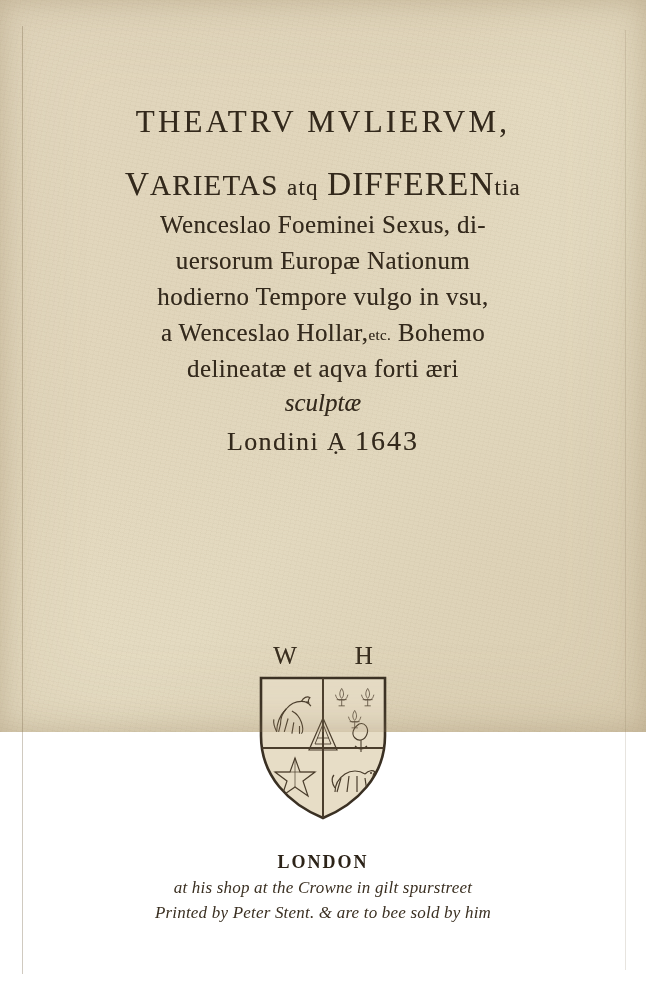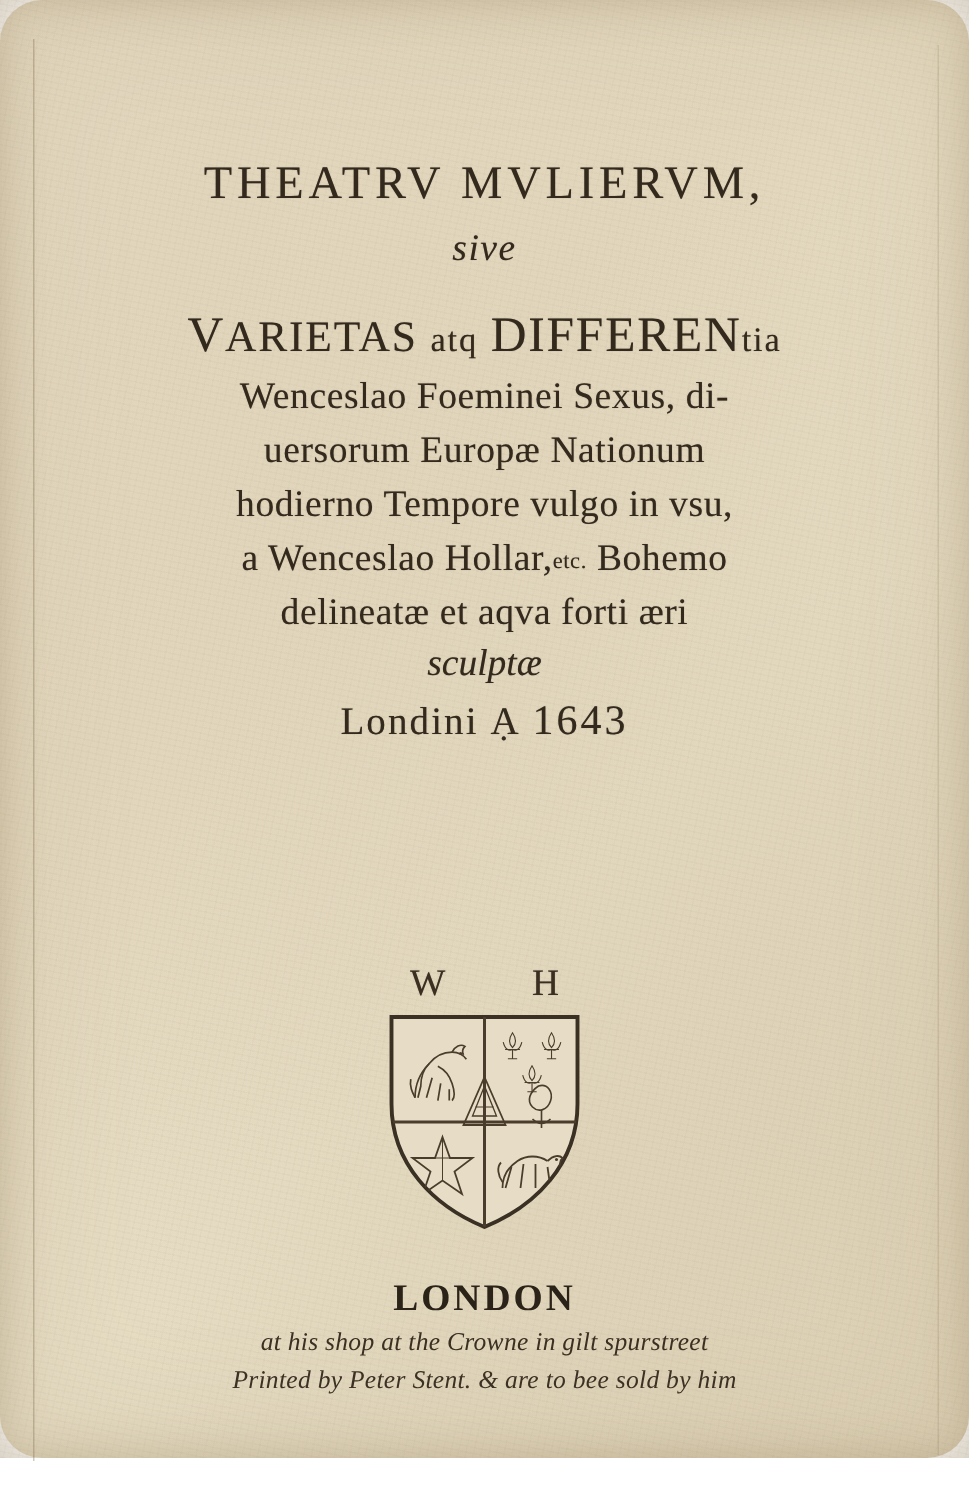--- a/index.html
+++ b/index.html
@@ -11,26 +11,25 @@
     width: 646px;
     height: 1000px;
     overflow: hidden;
     font-family: "Liberation Serif", serif;
   }
 
   
   #sheet {
     position: relative;
     width: 646px;
-    height: 972px;
+    height: 732px;
     background:
       radial-gradient(ellipse at 20% 15%, rgba(222,210,184,0.55) 0%, rgba(222,210,184,0) 55%),
       radial-gradient(ellipse at 85% 80%, rgba(216,203,175,0.5) 0%, rgba(216,203,175,0) 60%),
       linear-gradient(135deg, #e6dcc4 0%, #e2d7bd 35%, #e5dcc3 60%, #ded3b8 100%);
-    border-radius: 28px;
   }
 
   
   #grain {
     position: absolute;
     inset: 0;
     background-image:
       repeating-linear-gradient(12deg, rgba(120,100,70,0.035) 0px, rgba(120,100,70,0.035) 1px, rgba(0,0,0,0) 1px, rgba(0,0,0,0) 4px),
       repeating-linear-gradient(103deg, rgba(140,120,85,0.03) 0px, rgba(140,120,85,0.03) 1px, rgba(0,0,0,0) 1px, rgba(0,0,0,0) 5px);
     pointer-events: none;
@@ -130,21 +129,21 @@
     height: 140px;
   }
 
   
   #imprint {
     position: absolute;
     top: 852px; left: 0; right: 0;
     text-align: center;
   }
   #london-city {
-    font-size: 25px;
+    font-size: 18px;
     letter-spacing: 2px;
     font-weight: 700;
     color: #2c2318;
   }
   .imprint-line {
     margin-top: 5px;
     font-size: 17px;
     font-style: italic;
     letter-spacing: 0.2px;
     color: #3b3022;
@@ -156,21 +155,20 @@
 <div id="sheet">
 
   <div id="grain"></div>
   <div class="plate-line" id="plate-left"></div>
   <div class="plate-line" id="plate-right"></div>
 
   <div id="content">
 
     <div class="line ink" id="title-main">THEATRV MVLIERVM,</div>
 
-    <div class="line ink" id="sive">sive</div>
 
     <div class="line ink" id="varietas">
       <span class="big">V</span><span>ARIETAS</span>
       <span class="small">atq</span>
       <span class="big">DIFFEREN</span><span class="small">tia</span>
     </div>
 
     <div class="line ink body-line">Wenceslao Foeminei Sexus, di-</div>
     <div class="line ink body-line">uersorum Europæ Nationum</div>
     <div class="line ink body-line">hodierno Tempore vulgo in vsu,</div>

